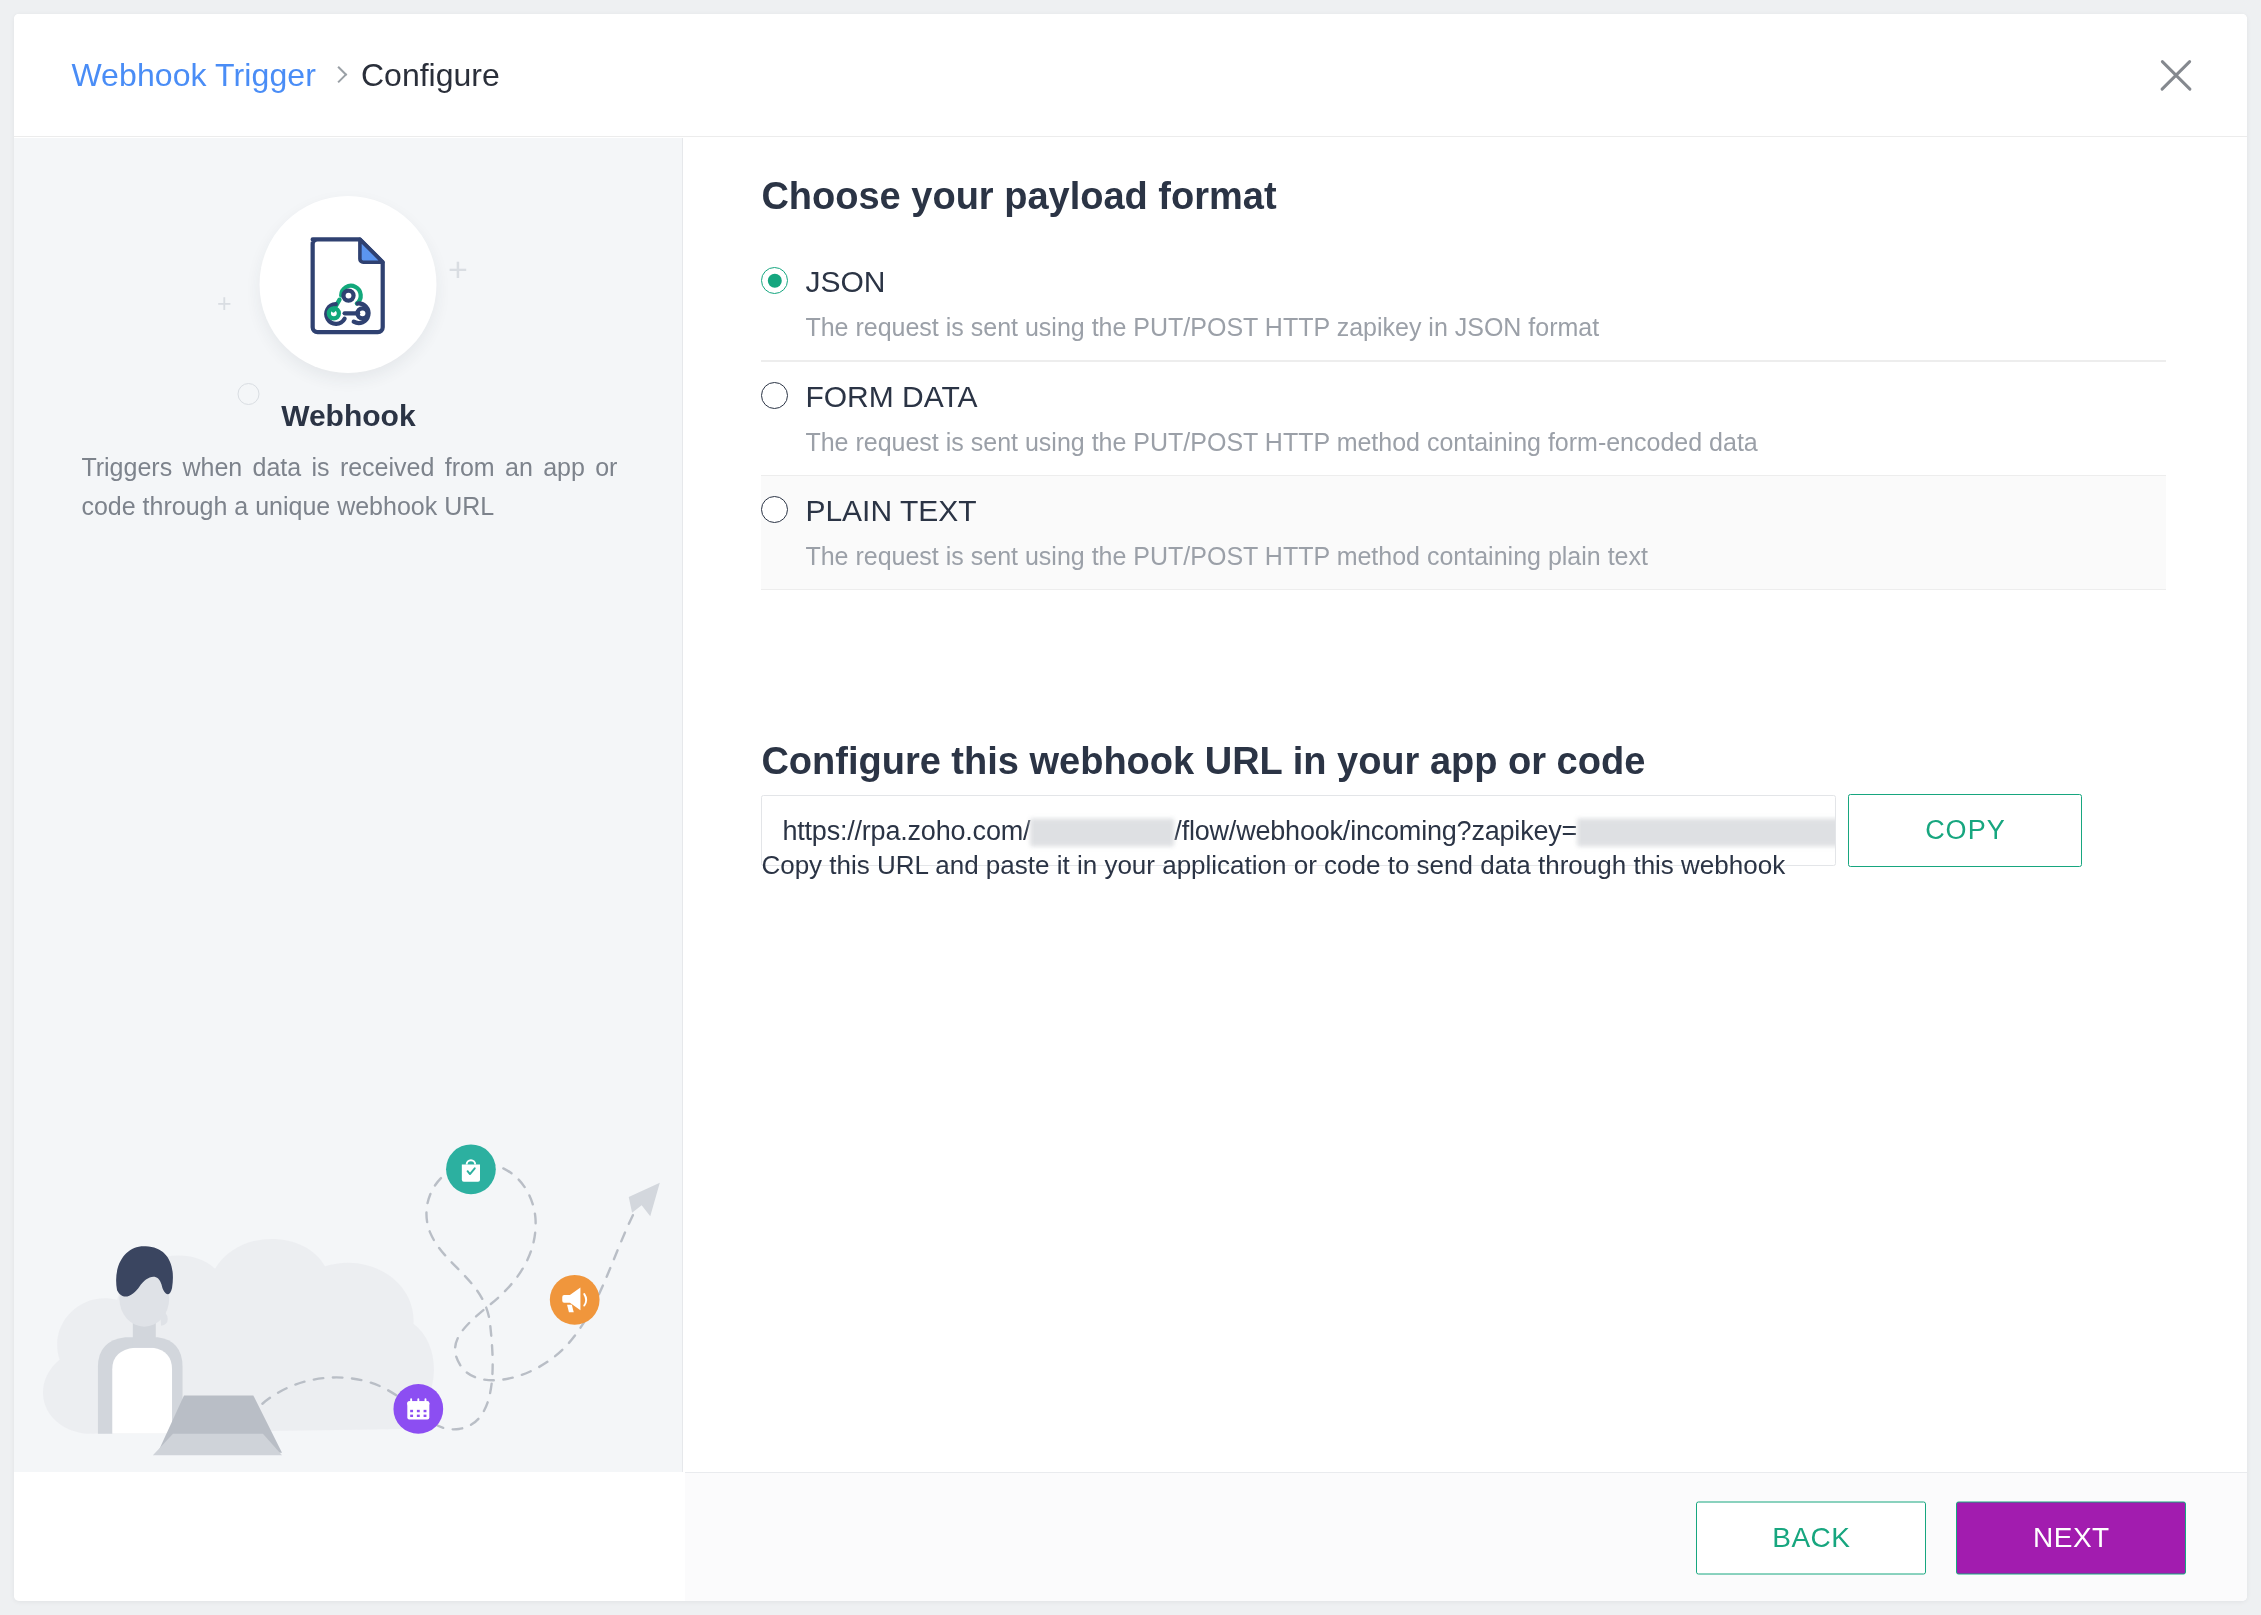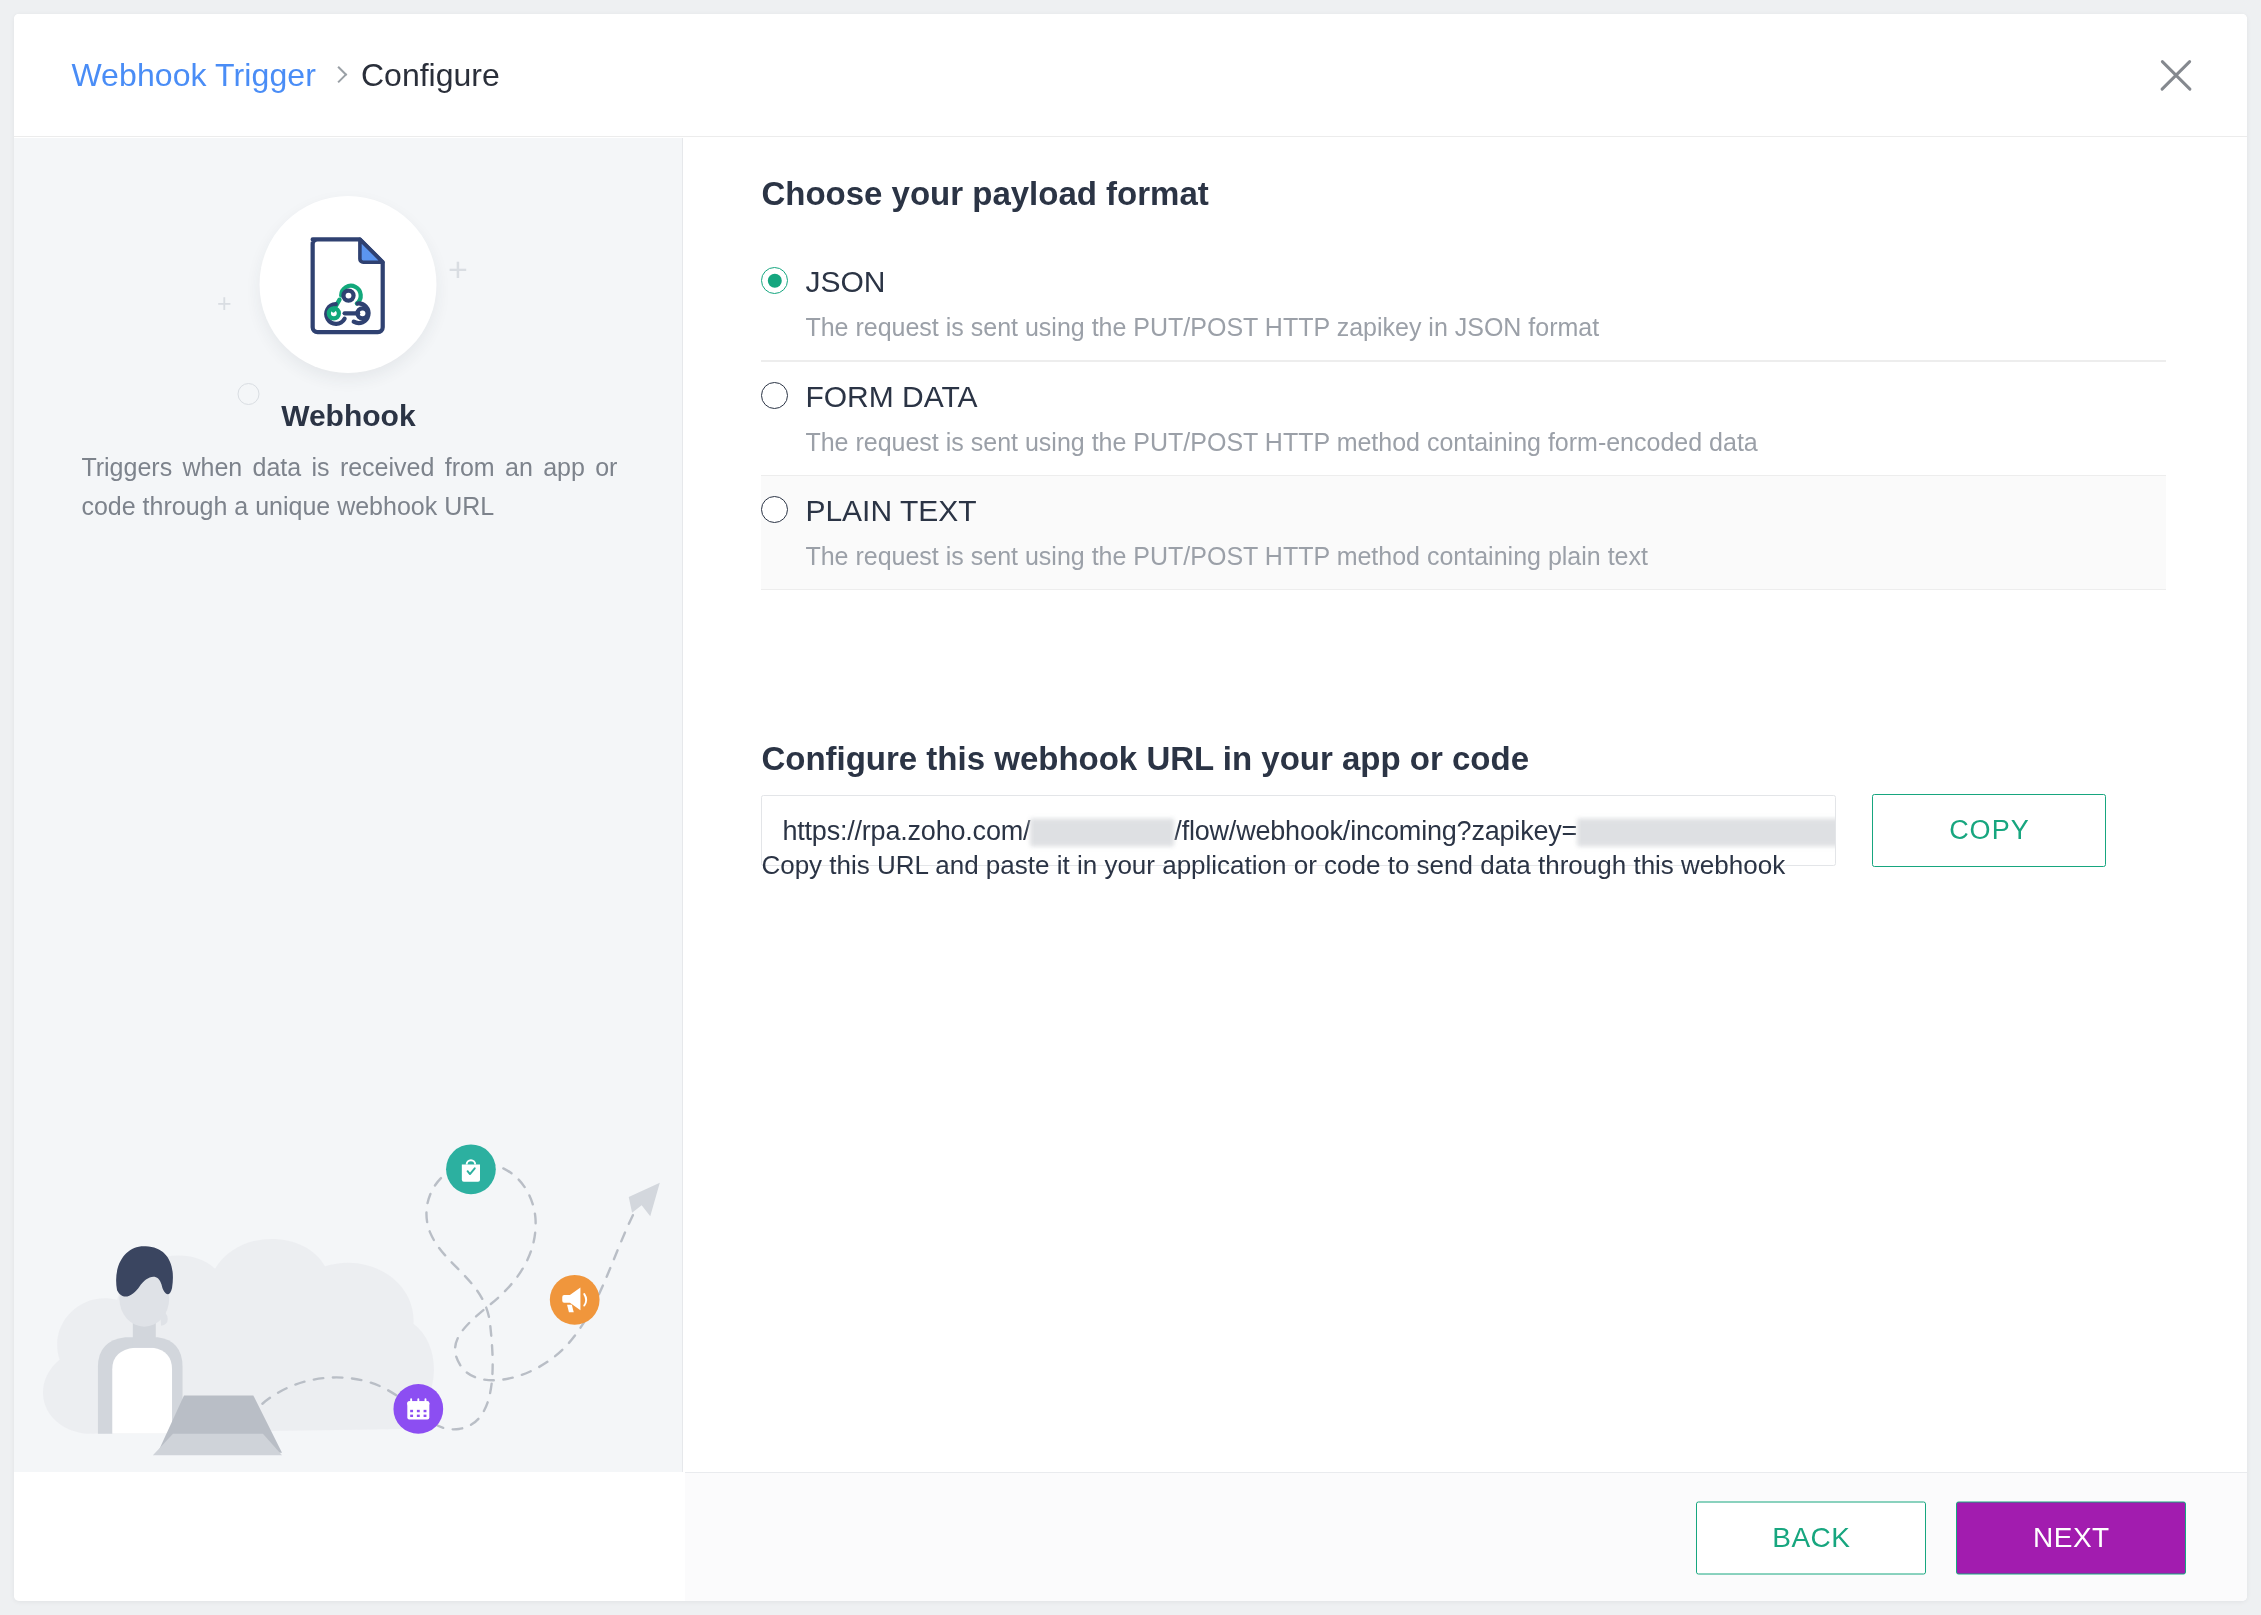--- a/index.html
+++ b/index.html
@@ -161,21 +161,21 @@
   
   .right-panel {
     position: absolute;
     left: 671px; top: 0;
     right: 0; height: 100%;
     background: #ffffff;
     overflow: hidden;
   }
   .section-title {
     position: absolute;
-    font-size: 33px;
+    font-size: 38px;
     font-weight: bold;
     color: #2b3445;
     white-space: nowrap;
   }
   #payload-title { left: 76px; top: 37px; }
 
   .opt-list { position: absolute; left: 76px; top: 109px; width: 1405px; }
   .opt {
     position: relative;
     padding: 18px 0 20px 0;
@@ -217,21 +217,21 @@
     line-height: 1;
   }
 
   #url-title { left: 76px; top: 602px; }
 
   .url-row {
     position: absolute;
     left: 76px; top: 656px;
     display: flex;
     align-items: center;
-    gap: 36px;
+    gap: 12px;
   }
   .url-input {
     position: relative;
     width: 1075px;
     height: 71px;
     border: 1.4px solid #e3e5e8;
     border-radius: 2.4px;
     background: #fff;
     overflow: hidden;
     cursor: text;

